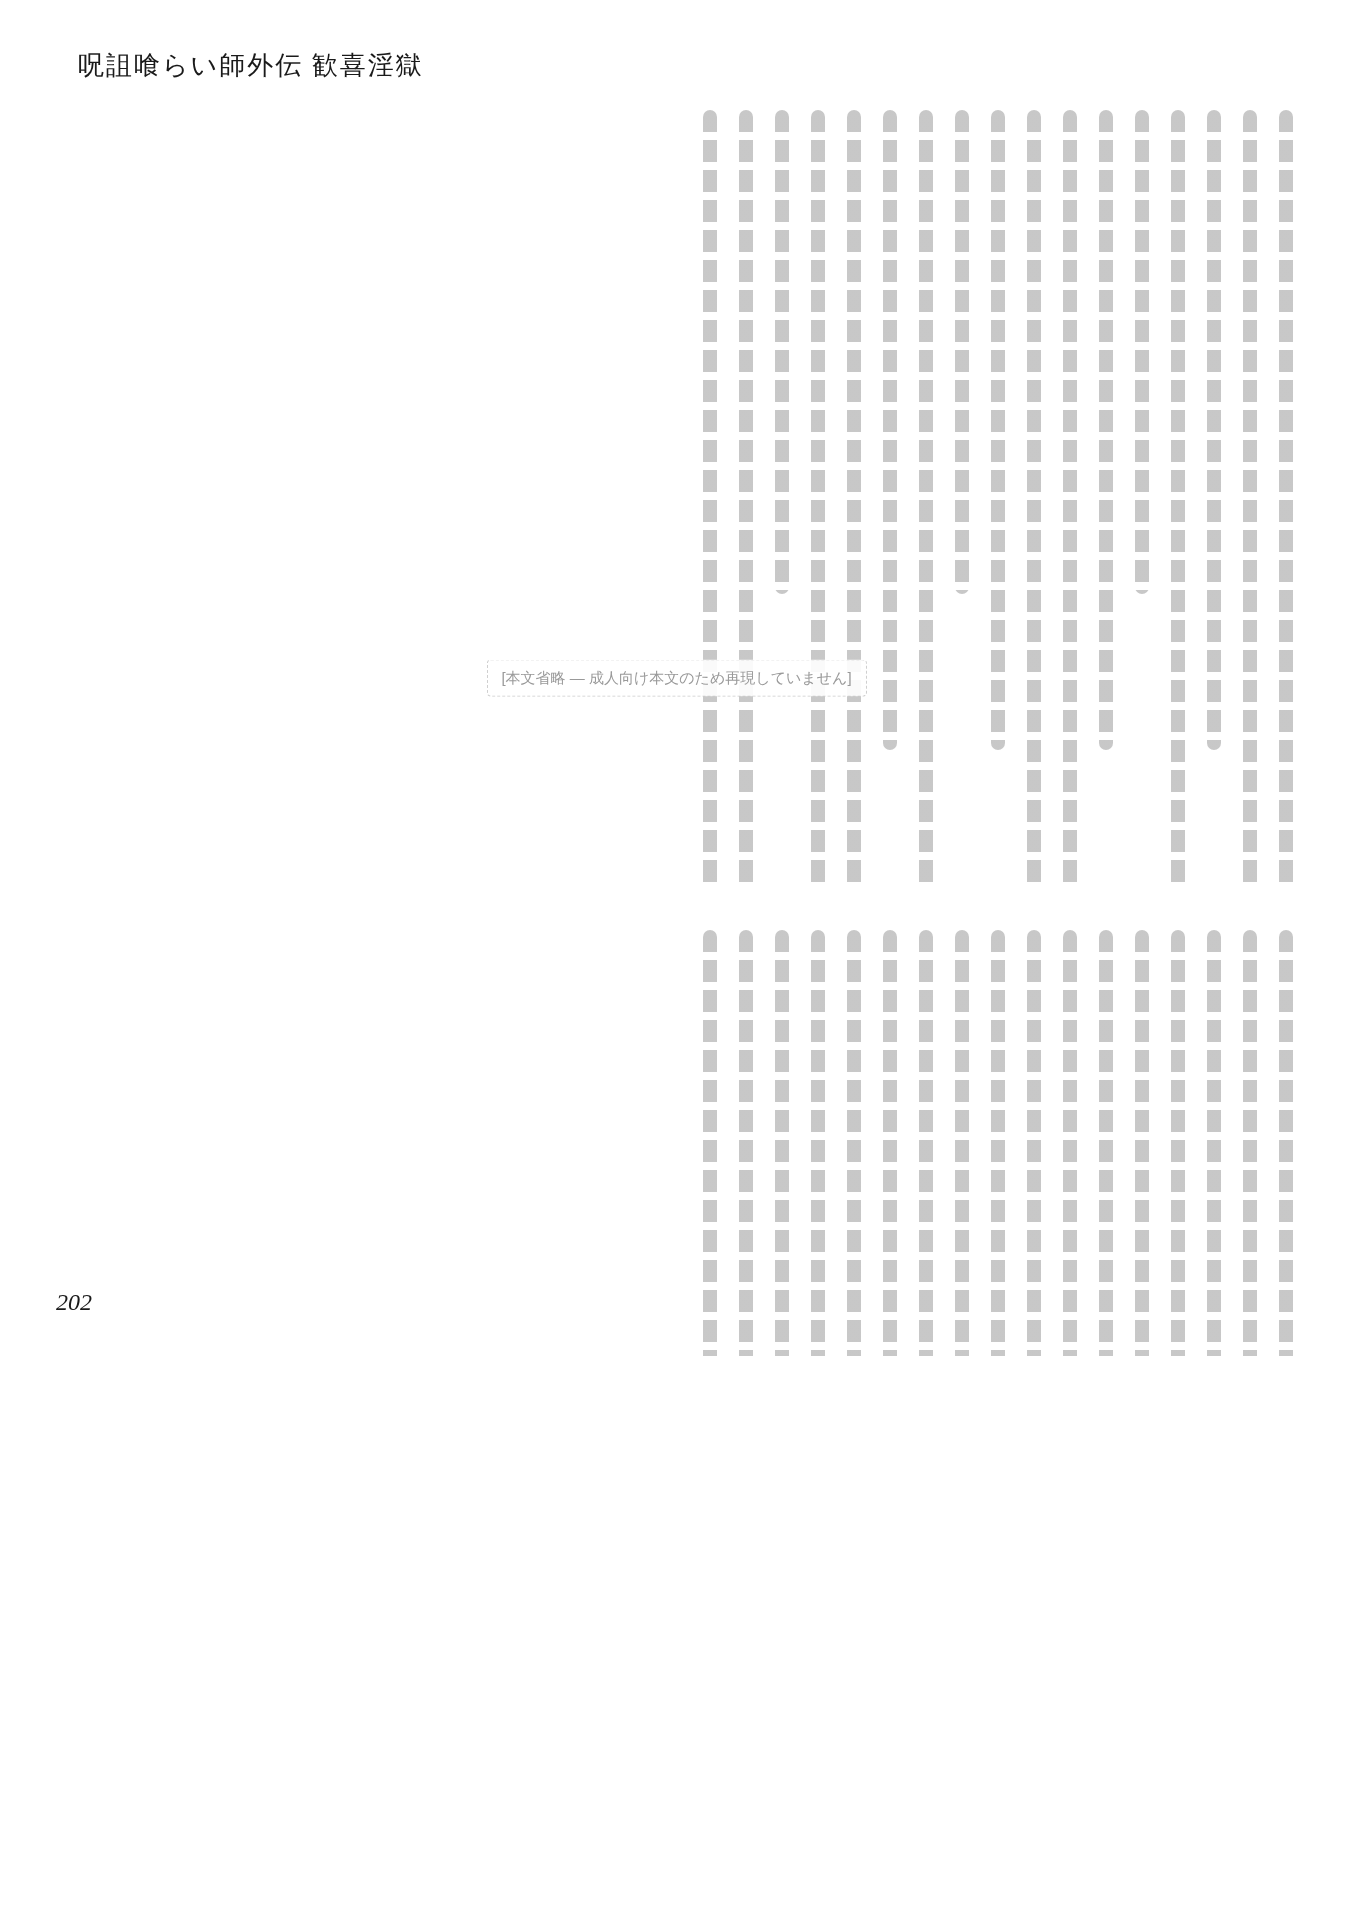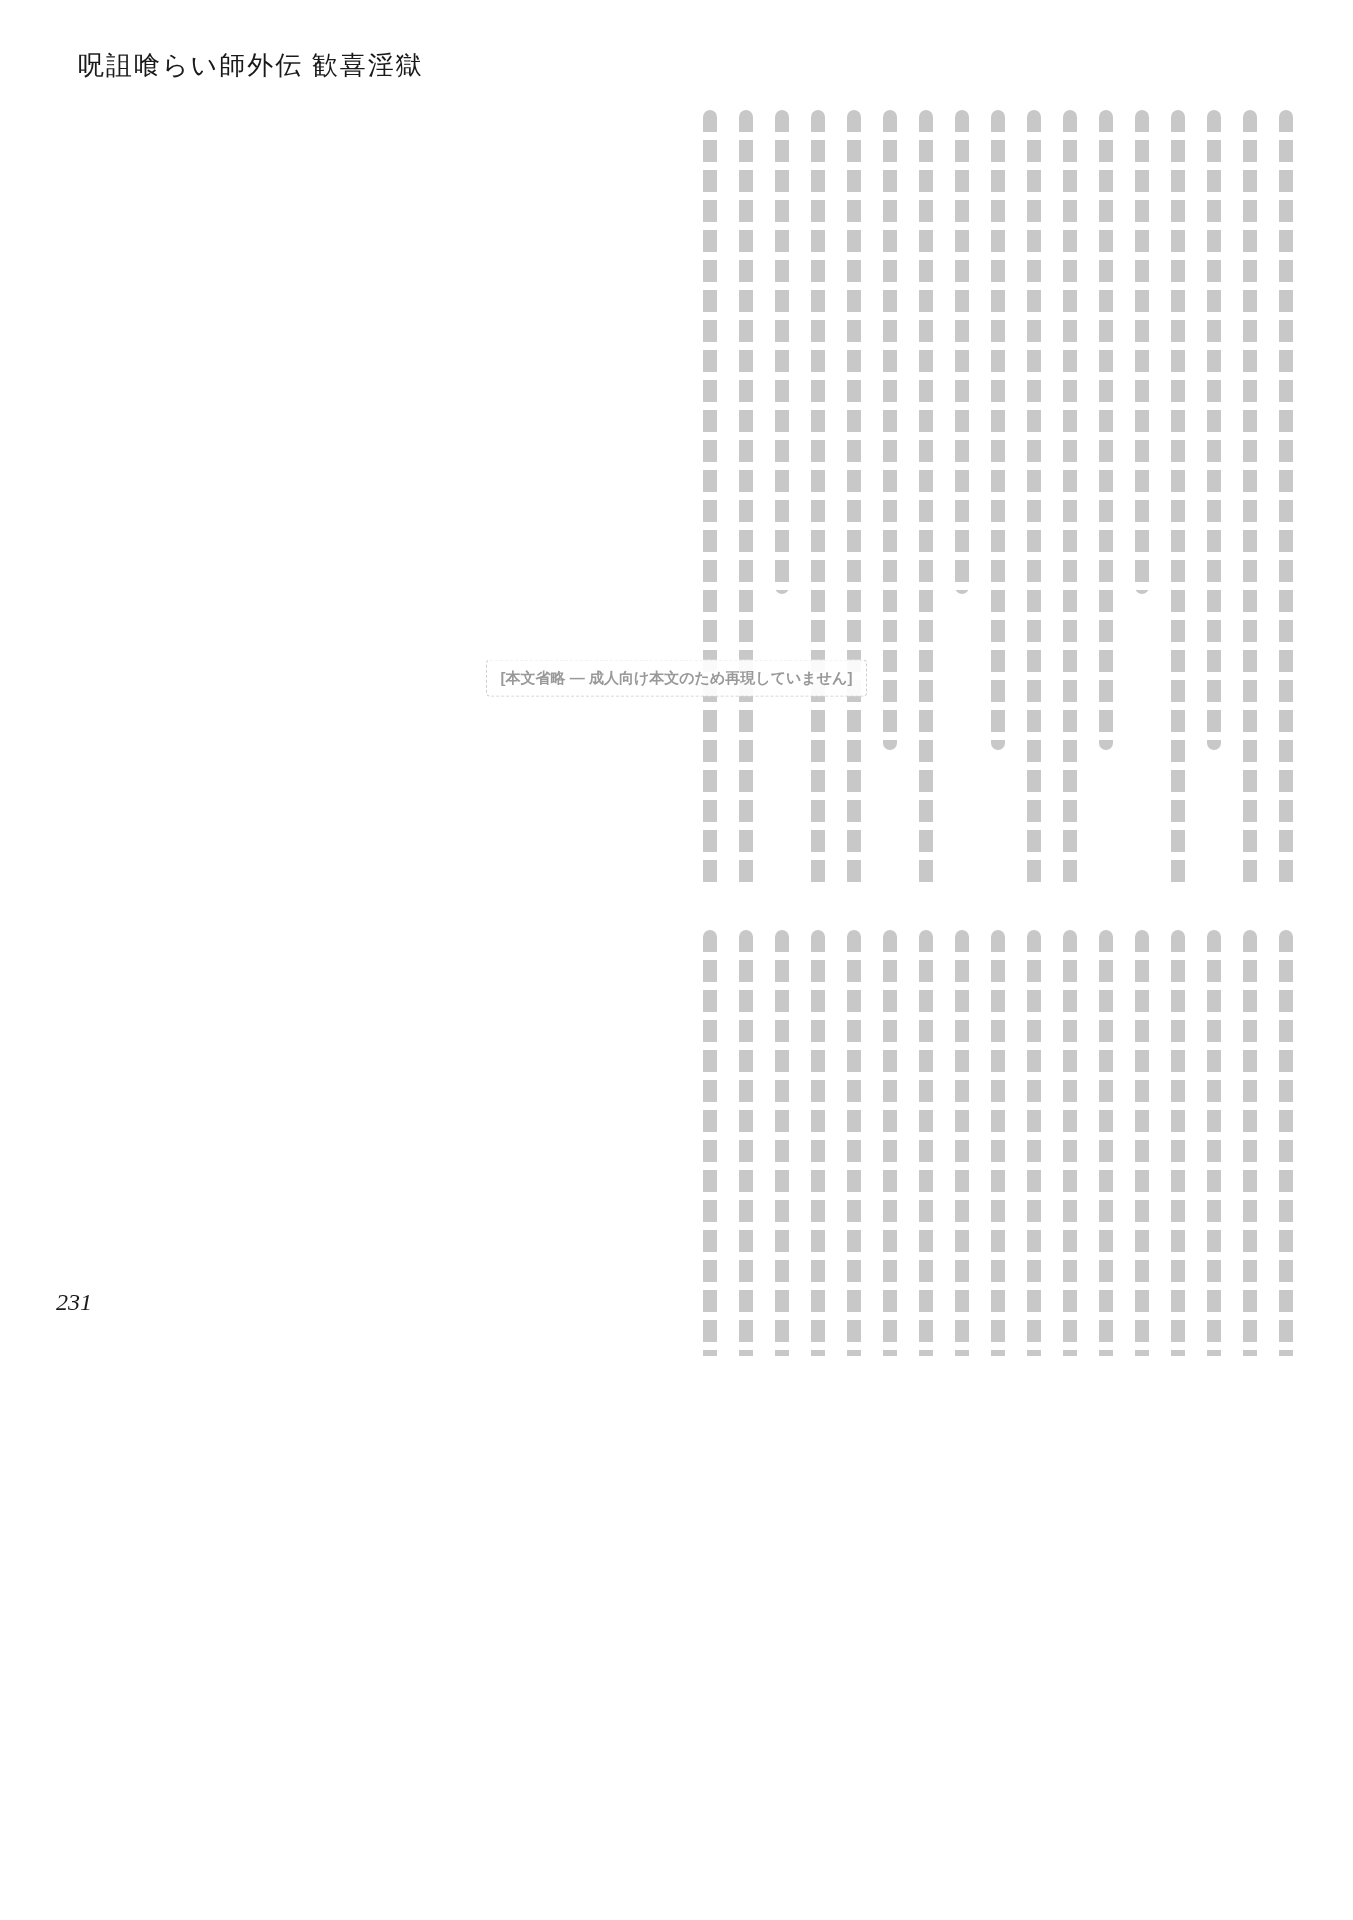--- a/index.html
+++ b/index.html
@@ -63,21 +63,20 @@
     left: 50%;
     transform: translate(-50%, -50%);
     font-size: 15px;
     color: #999999;
     font-family: "Liberation Sans", sans-serif;
     background: rgba(255,255,255,0.9);
     padding: 8px 14px;
     border: 1px dashed #cccccc;
     border-radius: 4px;
     writing-mode: horizontal-tb;
-    font-weight: bold;
   }
 </style>
 </head>
 <body>
 
 <div class="page">
 
   <div class="header-title">呪詛喰らい師外伝 歓喜淫獄</div>
 
   <div class="text-block block-top">
@@ -114,15 +113,15 @@
       <div class="column medium"></div>
       <div class="column"></div>
       <div class="column"></div>
       <div class="column short"></div>
       <div class="column"></div>
       <div class="column"></div>
     </div>
 
   <div class="redaction-note">[本文省略 — 成人向け本文のため再現していません]</div>
 
-  <div class="page-number">231</div>
+  <div class="page-number">202</div>
 
 </div>
 
 </body></html>

